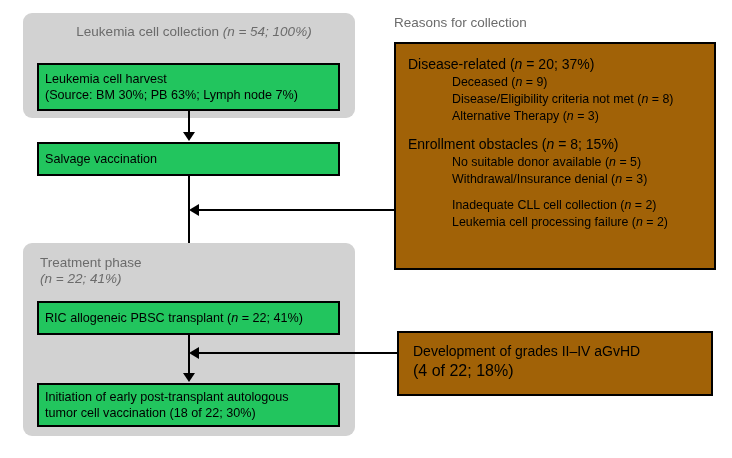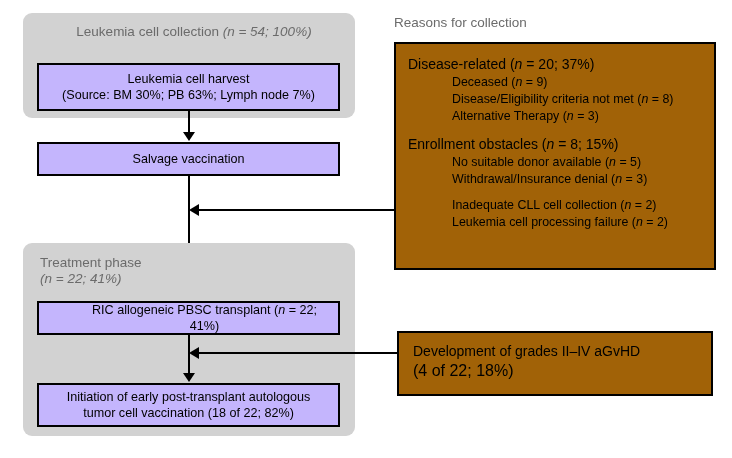--- a/index.html
+++ b/index.html
@@ -33,26 +33,26 @@
     font-size: 13.5px;
     line-height: 16px;
     white-space: nowrap;
   }
   .phase-title .ital { font-style: italic; }
 
   
   .box {
     position: absolute;
     box-sizing: border-box;
-    background: #c4b5fd;
+    background: #22c55e;
     border: 2px solid #000000;
     display: flex;
     align-items: center;
     justify-content: center;
-    text-align: center;
+    text-align: left;
     font-size: 12.6px;
     line-height: 16px;
   }
   .box .inner { width: 100%; padding: 0 6px; box-sizing: border-box; }
   .ital { font-style: italic; }
 
   
   .side-box {
     position: absolute;
     box-sizing: border-box;
@@ -139,36 +139,36 @@
 
   <div class="hline" style="left:195px; top:209px; width:199px;"></div>
   <div class="arrow-left" style="left:189px; top:204px;"></div>
 
   <div class="phase-panel" style="left:23px; top:243px; width:332px; height:193px;"></div>
   <div class="phase-title" style="left:40px; top:255px;">
     <div>Treatment phase</div>
     <div class="ital">(<span class="ital">n</span> = 22; 41%)</div>
   </div>
 
-  <div class="box" style="left:37px; top:301px; width:303px; height:34px;padding-left:32px;">
+  <div class="box" style="left:37px; top:301px; width:303px; height:34px;">
     <div class="inner">
       <div>RIC allogeneic PBSC transplant (<span class="ital">n</span> = 22; 41%)</div>
     </div>
   </div>
 
   <div class="vline" style="left:188px; top:335px; height:40px;"></div>
   <div class="arrow-down" style="left:183px; top:373px;"></div>
 
   <div class="hline" style="left:195px; top:352px; width:202px;"></div>
   <div class="arrow-left" style="left:189px; top:347px;"></div>
 
   <div class="box" style="left:37px; top:383px; width:303px; height:44px;">
     <div class="inner">
       <div>Initiation of early post-transplant autologous</div>
-      <div>tumor cell vaccination (18 of 22; 82%)</div>
+      <div>tumor cell vaccination (18 of 22; 30%)</div>
     </div>
   </div>
 
   <div class="section-label" style="left:394px; top:15px;">Reasons for collection</div>
 
   <div class="side-box" style="left:394px; top:42px; width:322px; height:228px; padding:10px 12px;">
 
     <div class="excl-group">
       <div class="excl-head">Disease-related (<span class="ital">n</span> = 20; 37%)</div>
       <div class="excl-sub">Deceased (<span class="ital">n</span> = 9)</div>

